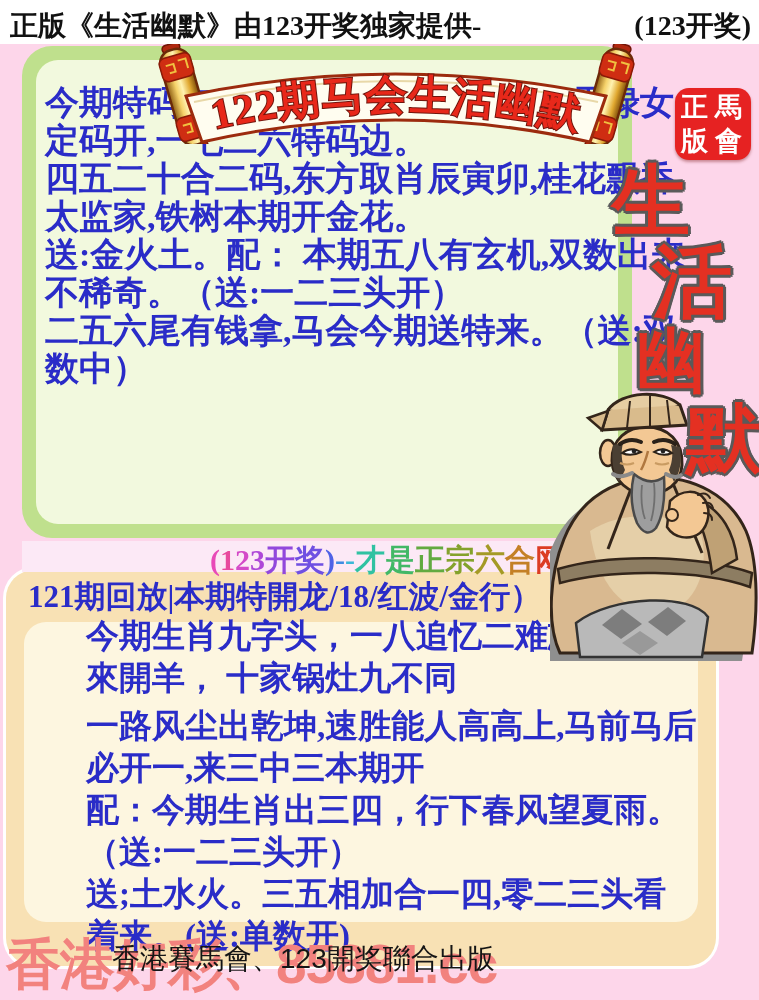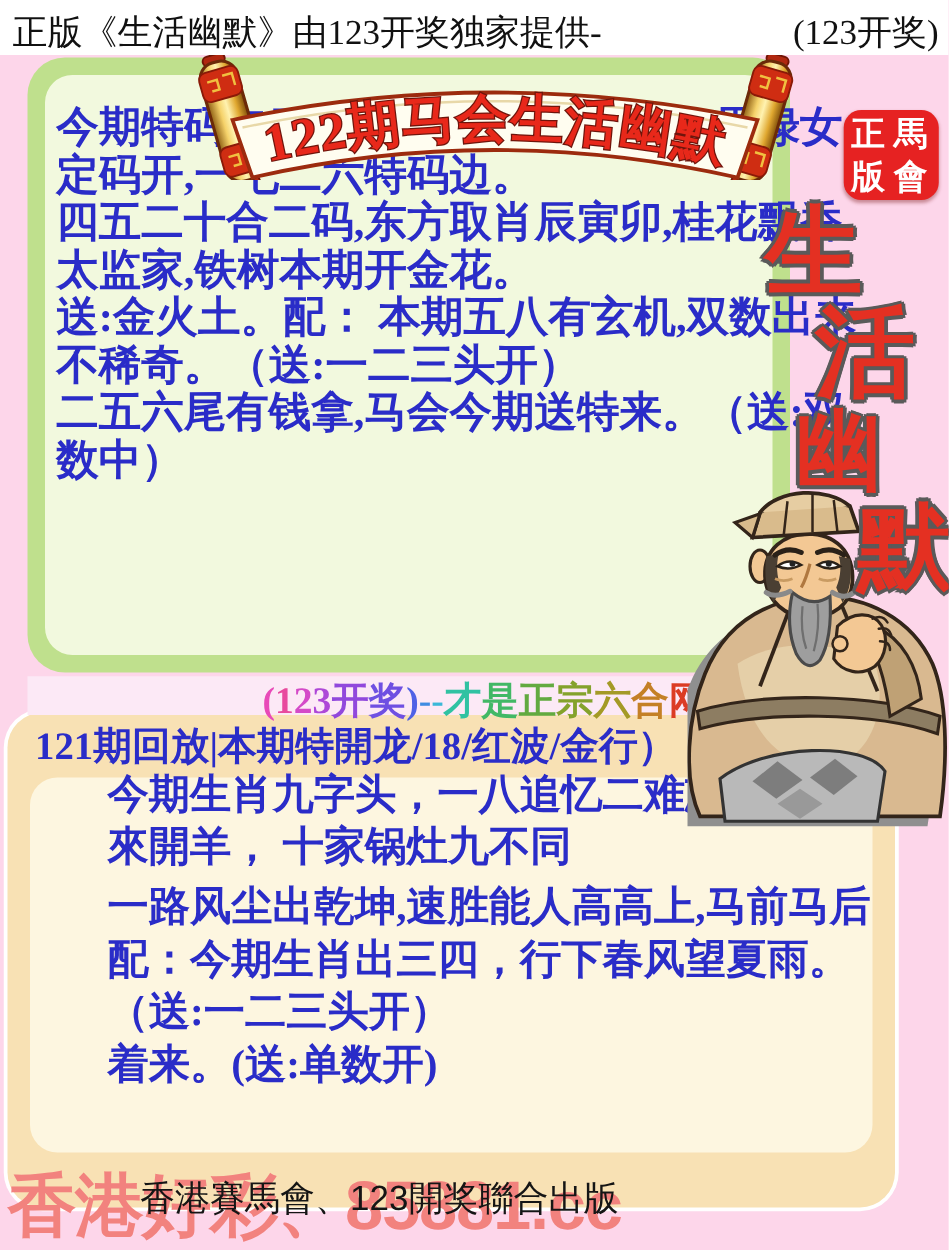--- a/index.html
+++ b/index.html
@@ -2,21 +2,21 @@
 <html style="--page-bg: #fdd6ea; --box-green: #bfe08d; --box-green-inner: #f2f9de; --text-blue: #2a2cc8; --box-tan: #f8e1b4; --box-tan-inner: #fdf6e0; --strip-bg: #fce9f6; --footer-salmon: #f2827e; --title-red: #e43022; --seal-red: #e62222; --scroll-text-red: #e8281a;"><head>
 <meta charset="utf-8">
 <style>
   html,body{margin:0;padding:0;}
   #stage{
     position:relative;width:759px;height:1000px;overflow:hidden;
     background:var(--page-bg,#fdd6ea);
     font-family:"Liberation Serif","DejaVu Serif",serif;
   }
   
-  .topbar{position:absolute;left:0;top:0;width:759px;height:44px;background:#ffffff;}
+  .topbar{position:absolute;left:0;top:0;width:759px;height:44px;background:#ffffff;font-weight:bold;}
   .topbar .tleft{position:absolute;left:10px;top:7px;font-size:28px;color:#111;letter-spacing:0px;white-space:nowrap;}
   .topbar .tright{position:absolute;right:8px;top:7px;font-size:28px;color:#111;white-space:nowrap;}
   
   .greenbox{position:absolute;left:22px;top:46px;width:610px;height:492px;
     background:var(--box-green,#bfe08d);border-radius:30px;}
   .greenbox .inner{position:absolute;left:14px;top:14px;right:14px;bottom:14px;
     background:var(--box-green-inner,#f2f9de);border-radius:22px;}
   .mainlines{position:absolute;left:45px;top:84px;width:560px;}
   .mainlines .tline{font-size:34px;line-height:38px;font-weight:700;
     color:var(--text-blue,#2a2cc8);white-space:nowrap;}
@@ -143,22 +143,24 @@
   <div class="striptext"><span class="rch" style="color: rgb(232, 74, 184);">(</span><span class="rch" style="color: rgb(232, 74, 158);">1</span><span class="rch" style="color: rgb(212, 74, 200);">2</span><span class="rch" style="color: rgb(174, 72, 216);">3</span><span class="rch" style="color: rgb(145, 72, 220);">开</span><span class="rch" style="color: rgb(111, 80, 226);">奖</span><span class="rch" style="color: rgb(79, 98, 230);">)</span><span class="rch" style="color: rgb(63, 140, 226);">-</span><span class="rch" style="color: rgb(59, 184, 216);">-</span><span class="rch" style="color: rgb(48, 194, 162);">才</span><span class="rch" style="color: rgb(66, 184, 102);">是</span><span class="rch" style="color: rgb(98, 170, 64);">正</span><span class="rch" style="color: rgb(132, 162, 44);">宗</span><span class="rch" style="color: rgb(164, 154, 38);">六</span><span class="rch" style="color: rgb(196, 128, 38);">合</span><span class="rch" style="color: rgb(220, 60, 36);">网</span></div>
 
   <div class="replaybox">
     <div class="inner"></div>
   </div>
   <div class="replayheader">121期回放|本期特開龙/18/红波/金行）</div>
   <div class="replaylines">
       <div class="tline">今期生肖九字头，一八追忆二难忘,單數有緣</div>
       <div class="tline">來開羊， 十家锅灶九不同</div>
       <div class="tline">一路风尘出乾坤,速胜能人高高上,马前马后</div>
+      <div class="tline">必开一,来三中三本期开</div>
       <div class="tline">配：今期生肖出三四，行下春风望夏雨。</div>
       <div class="tline">（送:一二三头开）</div>
+      <div class="tline">送;土水火。三五相加合一四,零二三头看</div>
       <div class="tline">着来。(送:单数开)</div>
     </div>
 
   <svg class="oldman" viewBox="0 0 209 282">
 
     <path d="M2,274 C-10,242 -8,192 8,160 C24,122 56,104 96,100 C140,99 176,120 192,154 C204,180 206,226 198,274 Z" transform="translate(-6,6)" fill="#8f8f8f"></path>
 
     <g>
       <path d="M10,272 C-4,242 0,192 14,158 C30,118 62,100 100,96 C145,95 180,115 196,150 C207,176 209,222 202,272 Z" fill="#d9b990" stroke="#33251a" stroke-width="3"></path>
       <path d="M40,150 C70,130 120,130 150,150 C160,180 150,220 120,230 C80,238 48,210 40,150 Z" fill="#e7d4ae" opacity="0.8"></path>

